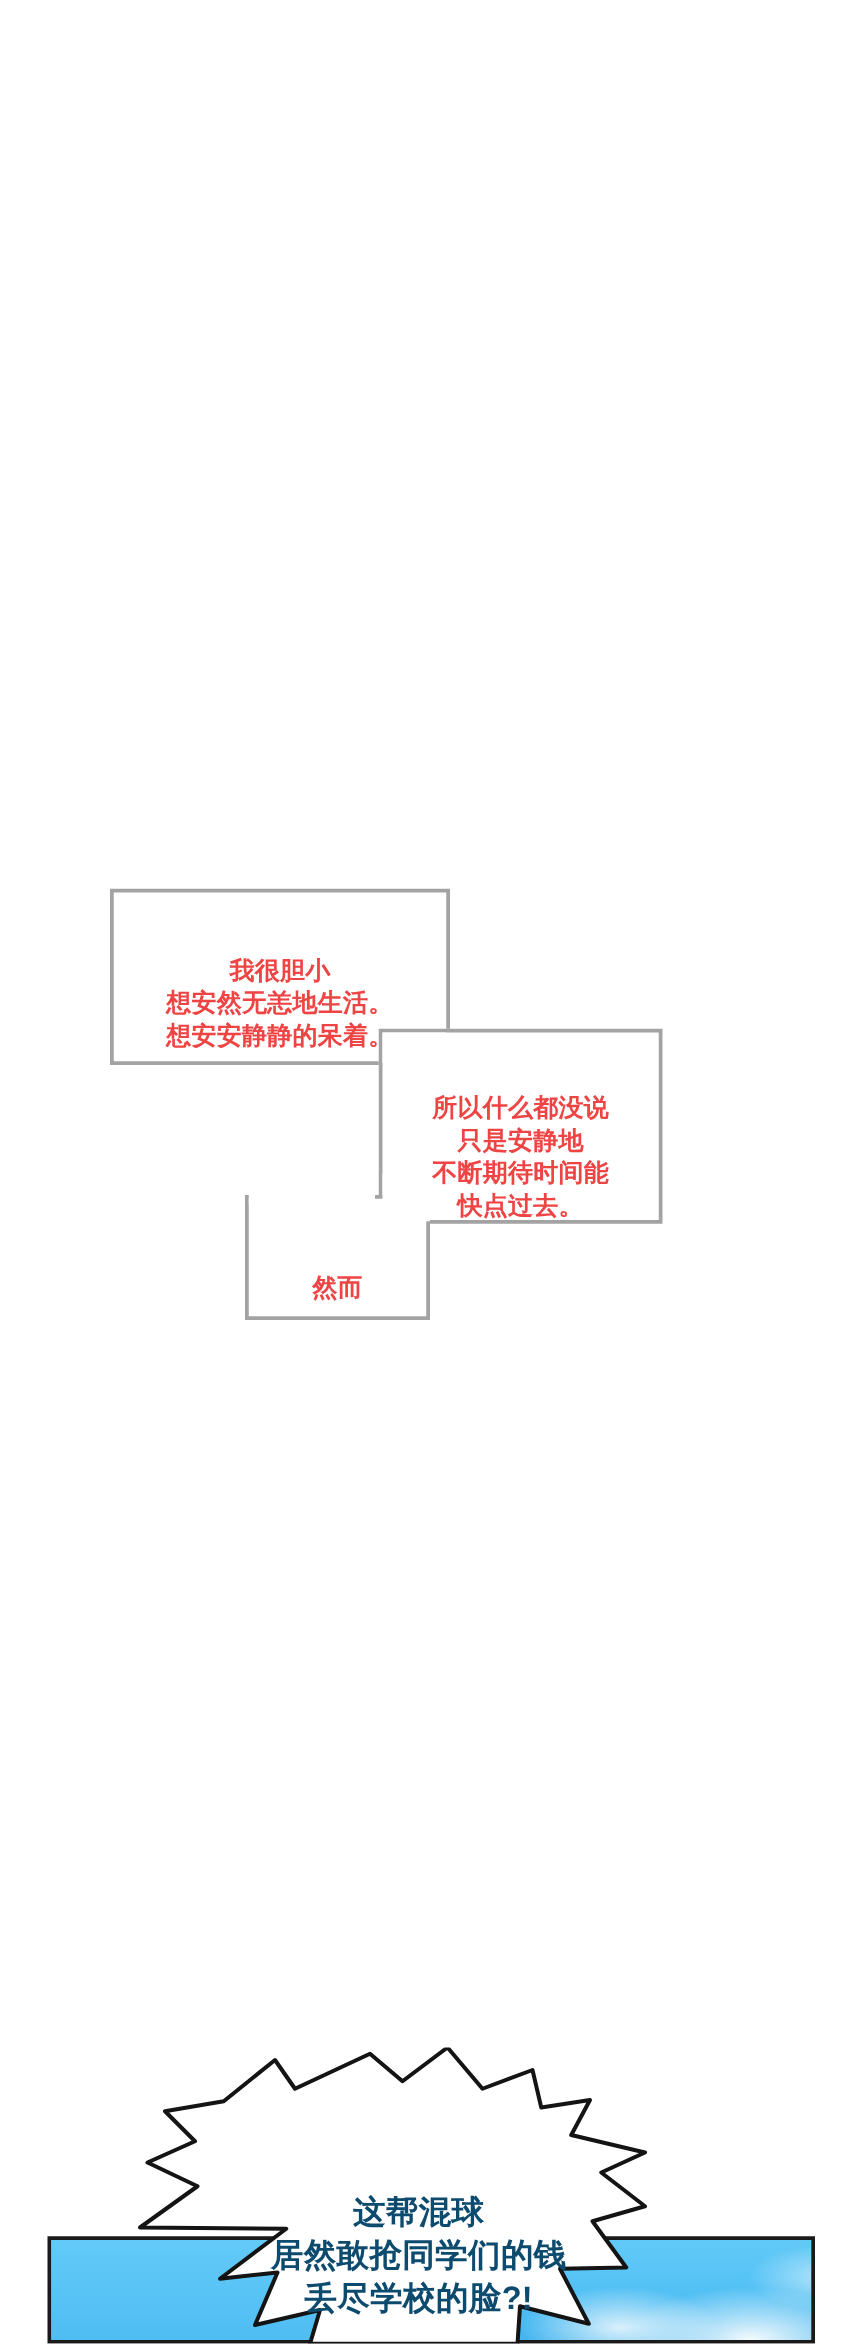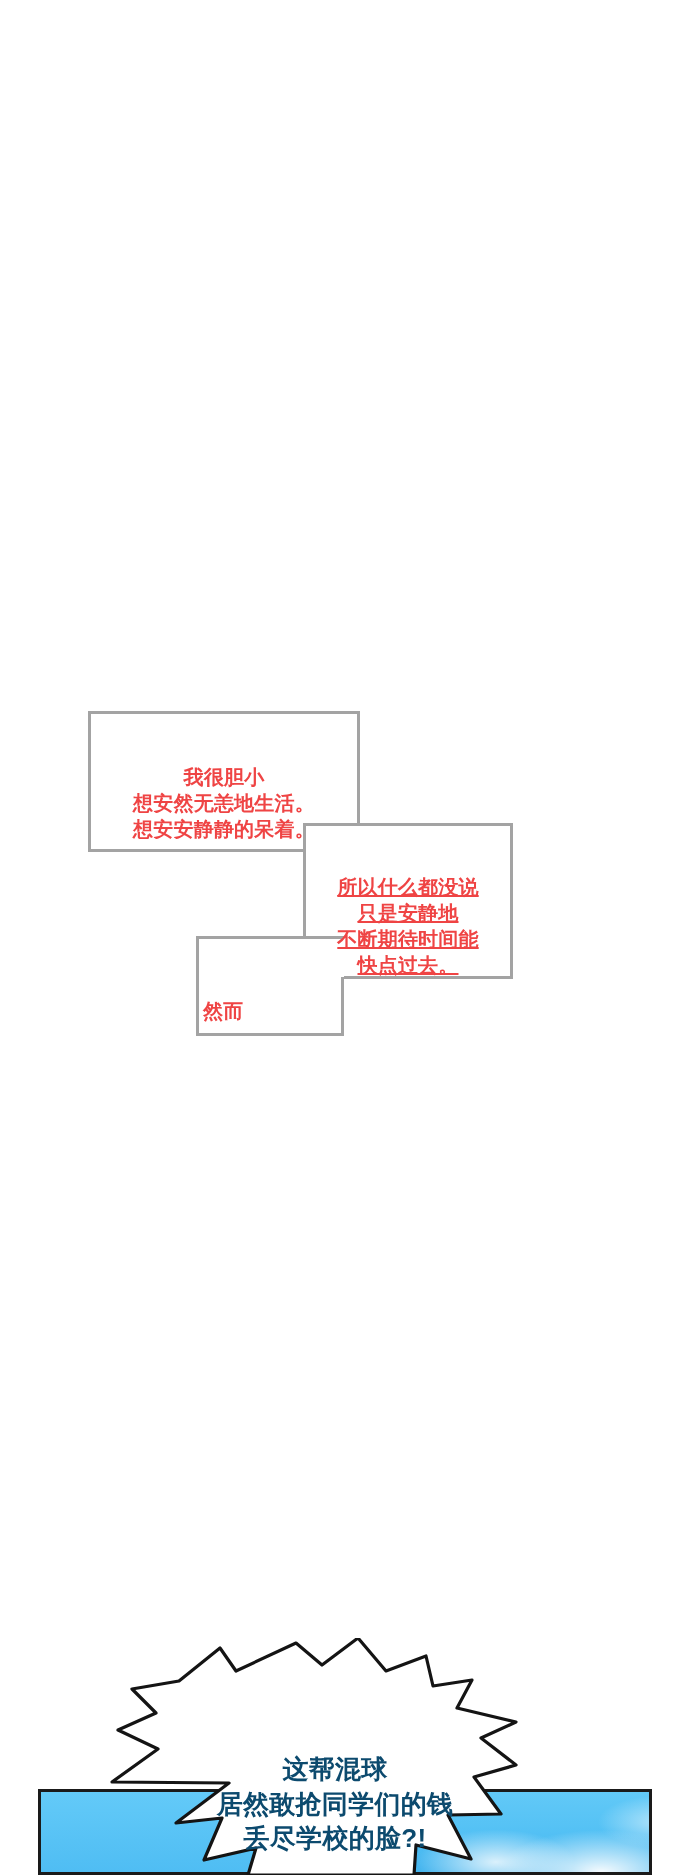--- a/index.html
+++ b/index.html
@@ -40,36 +40,35 @@
     height: 141px;
     font-size: 20px;
     text-align: center;
     padding: 24px 10px 0 10px;
   }
 
   
   #caption-two {
     left: 303px;
     top: 823px;
-    width: 210px;
+    width: 227px;
     height: 156px;
     font-size: 20px;
     text-align: center;
     padding: 22px 8px 0 8px;
-    text-decoration: underline;
   }
 
   
   #caption-three {
     left: 196px;
-    top: 936px;
+    top: 956px;
     width: 148px;
     height: 100px;
     font-size: 20px;
-    text-align: left;
+    text-align: center;
     padding: 33px 4px 0 4px;
   }
 
   
   .mask {
     position: absolute;
     background: #ffffff;
     z-index: 5;
   }
   #mask-a { left: 306px; top: 826px; width: 51px;  height: 24px; }

